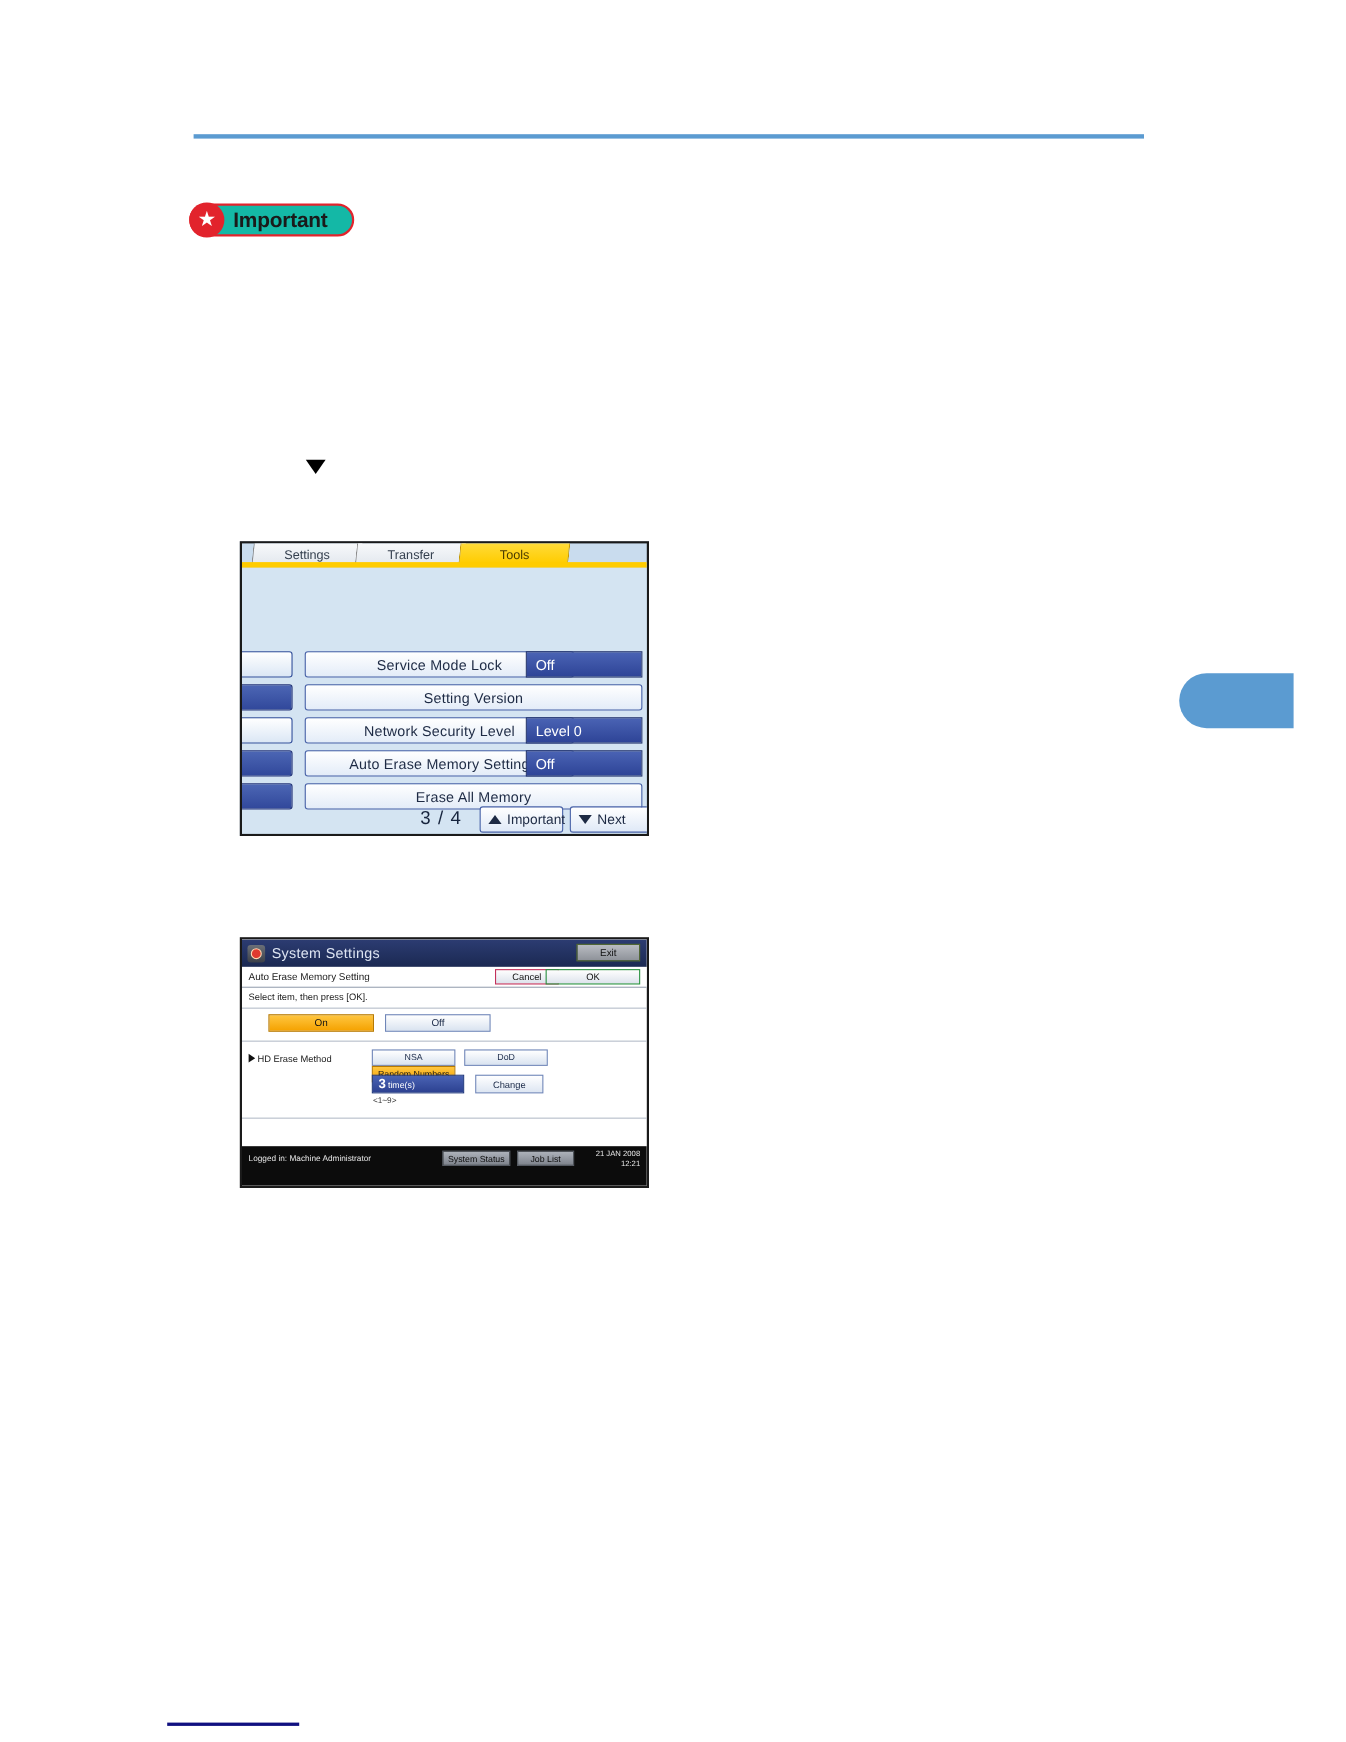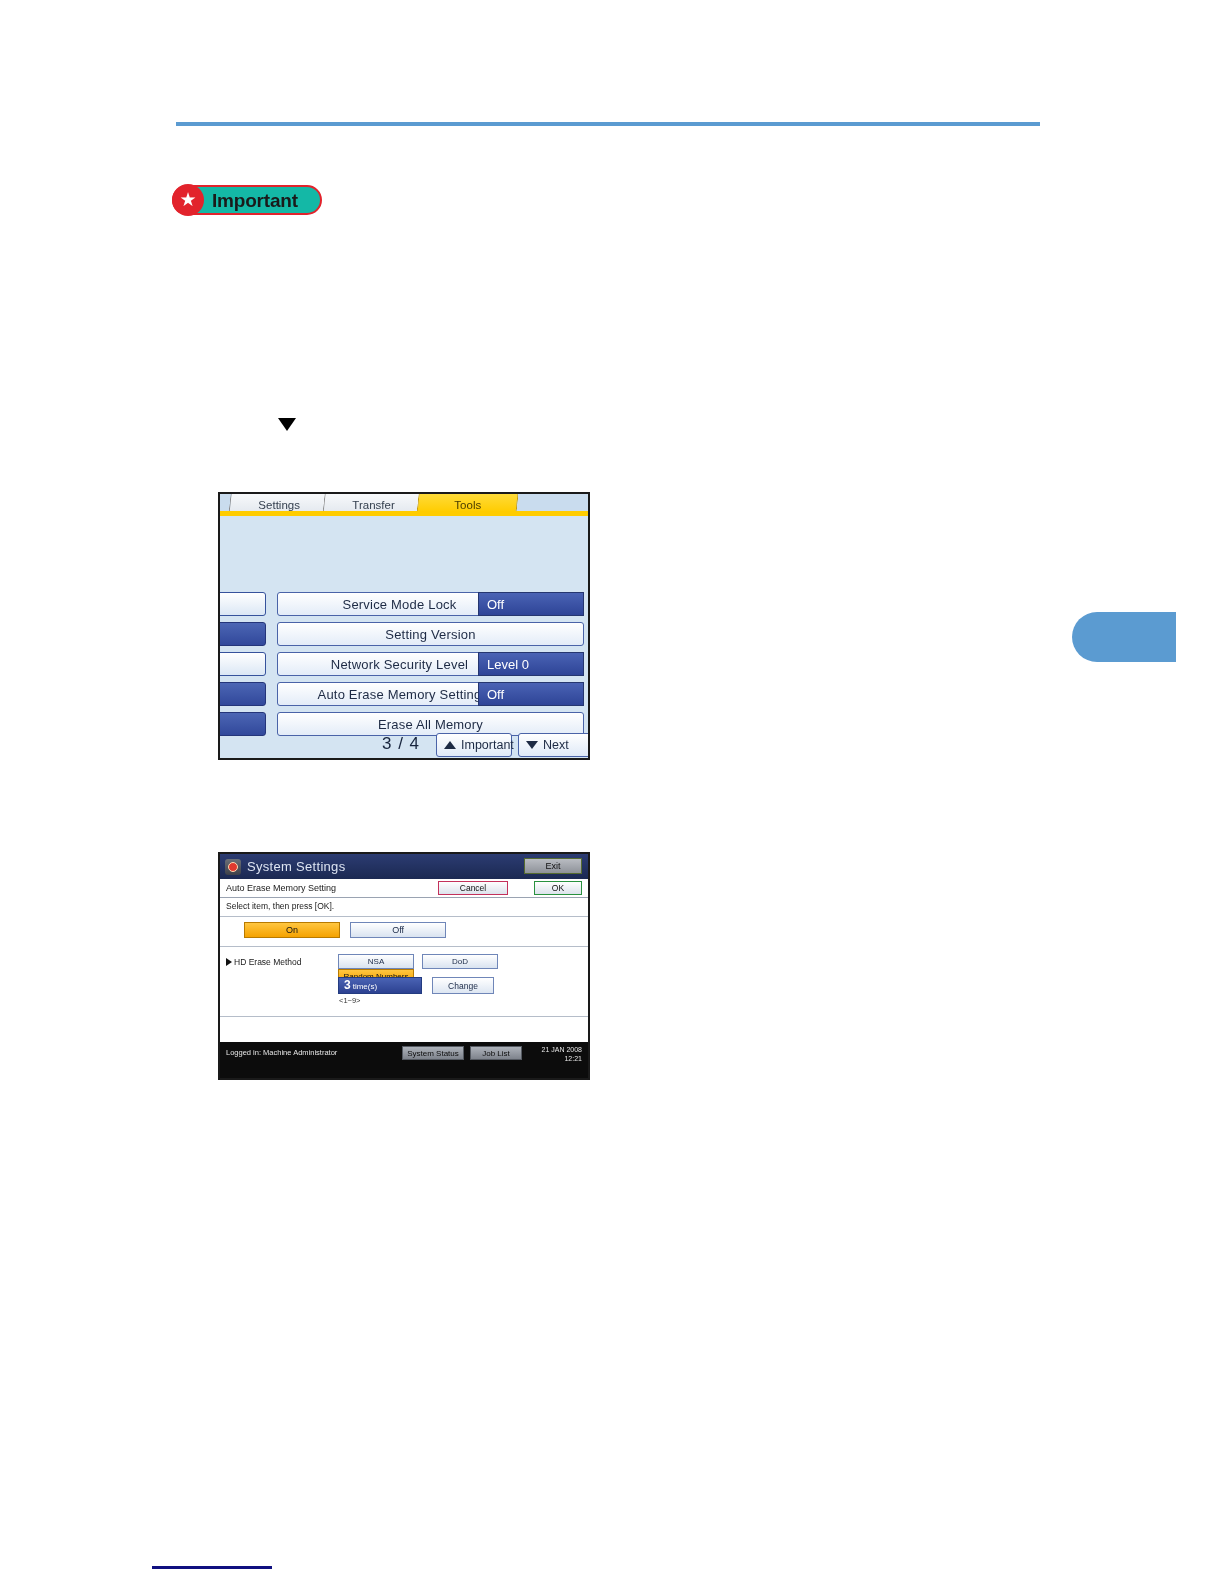--- a/index.html
+++ b/index.html
@@ -329,22 +329,22 @@
   .f2-cancel, .f2-ok {
     position: absolute;
     top: 2px;
     height: 14px;
     background: linear-gradient(#fefefe, #dde3ec);
     box-sizing: border-box;
     display: flex; align-items: center; justify-content: center;
     font-size: 8.5px;
     color: #111;
   }
-  .f2-cancel { right: 80px; width: 70px; border: 1.5px solid #c3315b; }
-  .f2-ok     { right: 6px;  width: 48px; border: 1.5px solid #29913f; }
+  .f2-cancel { right: 80px; width: 58px; border: 1.5px solid #c3315b; }
+  .f2-ok     { right: 6px;  width: 86px; border: 1.5px solid #29913f; }
 
   .f2-instruction {
     position: absolute;
     left: 6px;
     top: 47px;
     font-size: 8.5px;
     color: #1a1a1a;
   }
   .f2-divider {
     position: absolute;

